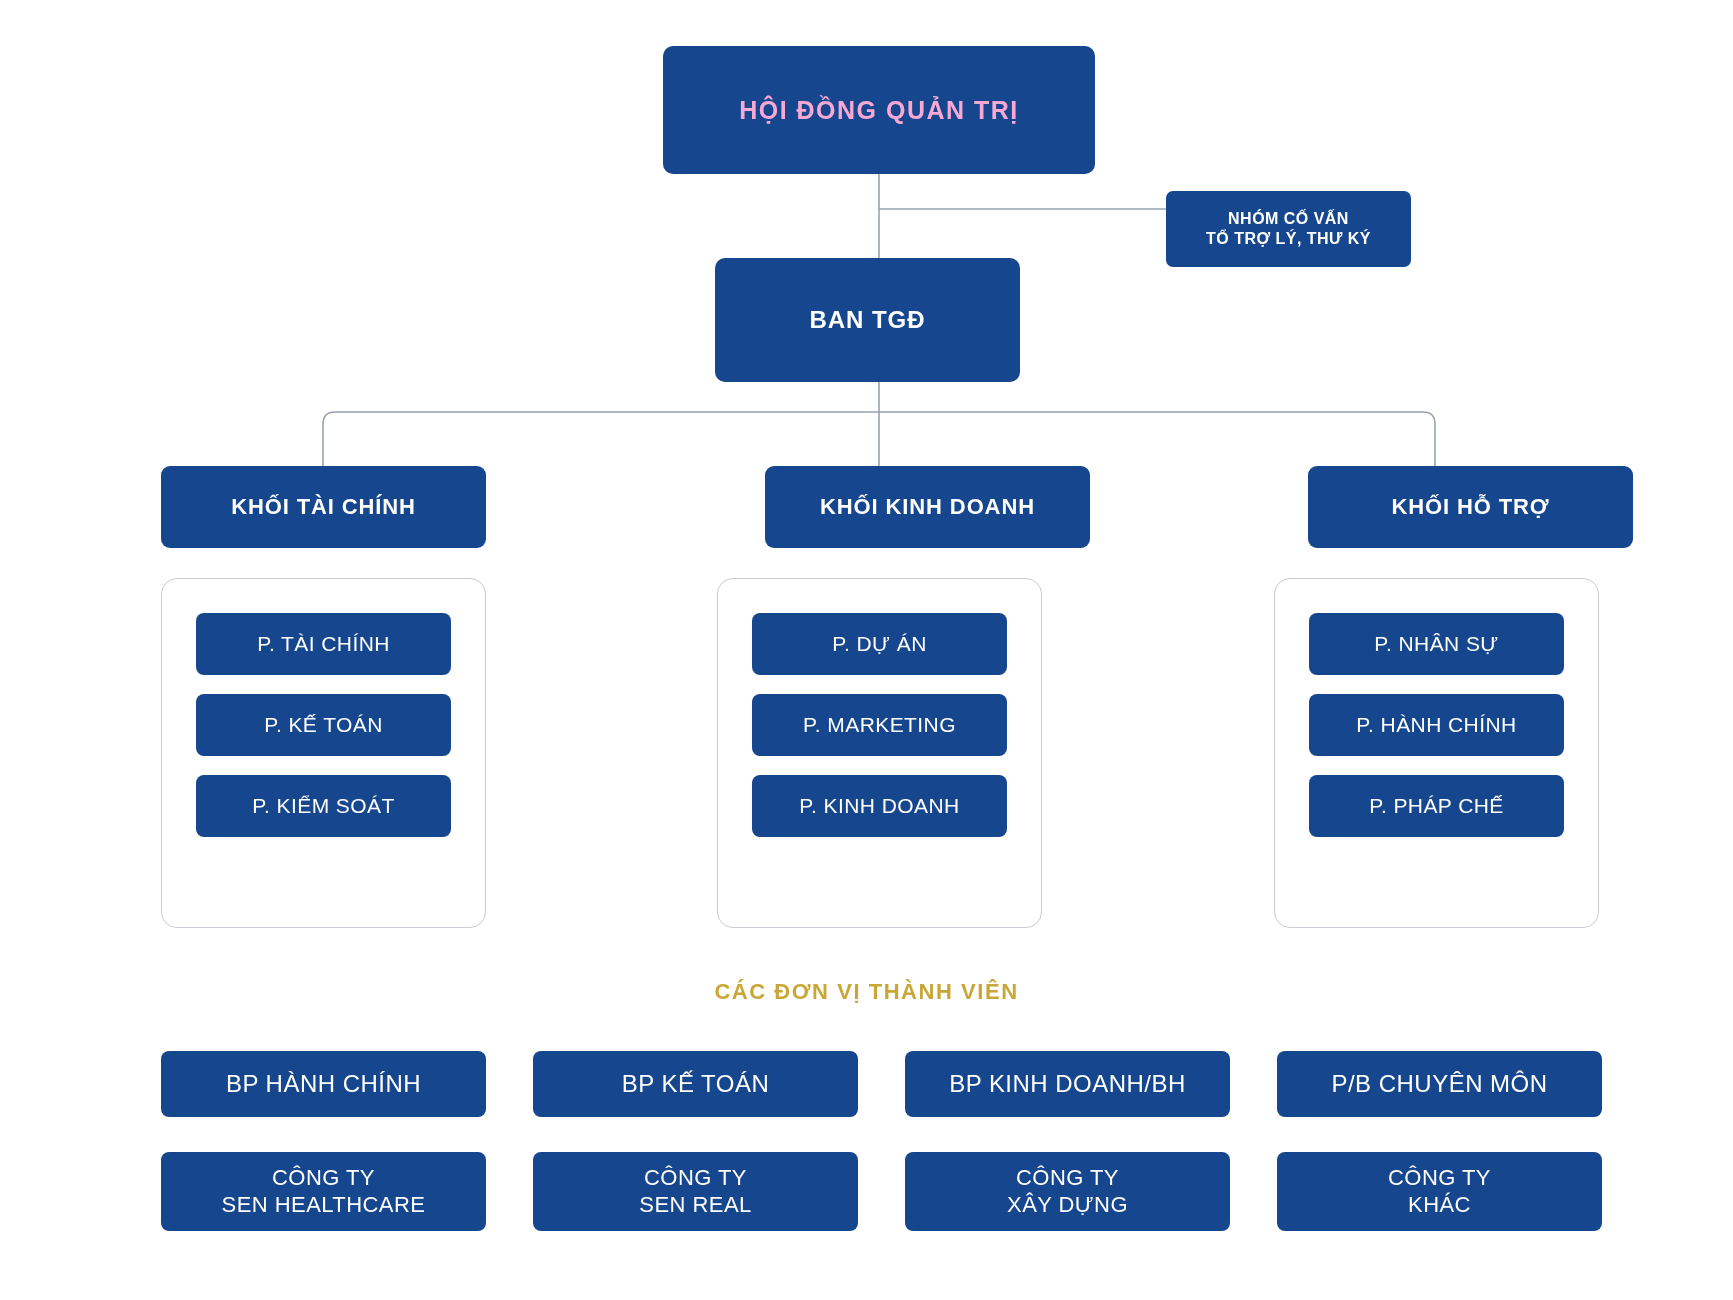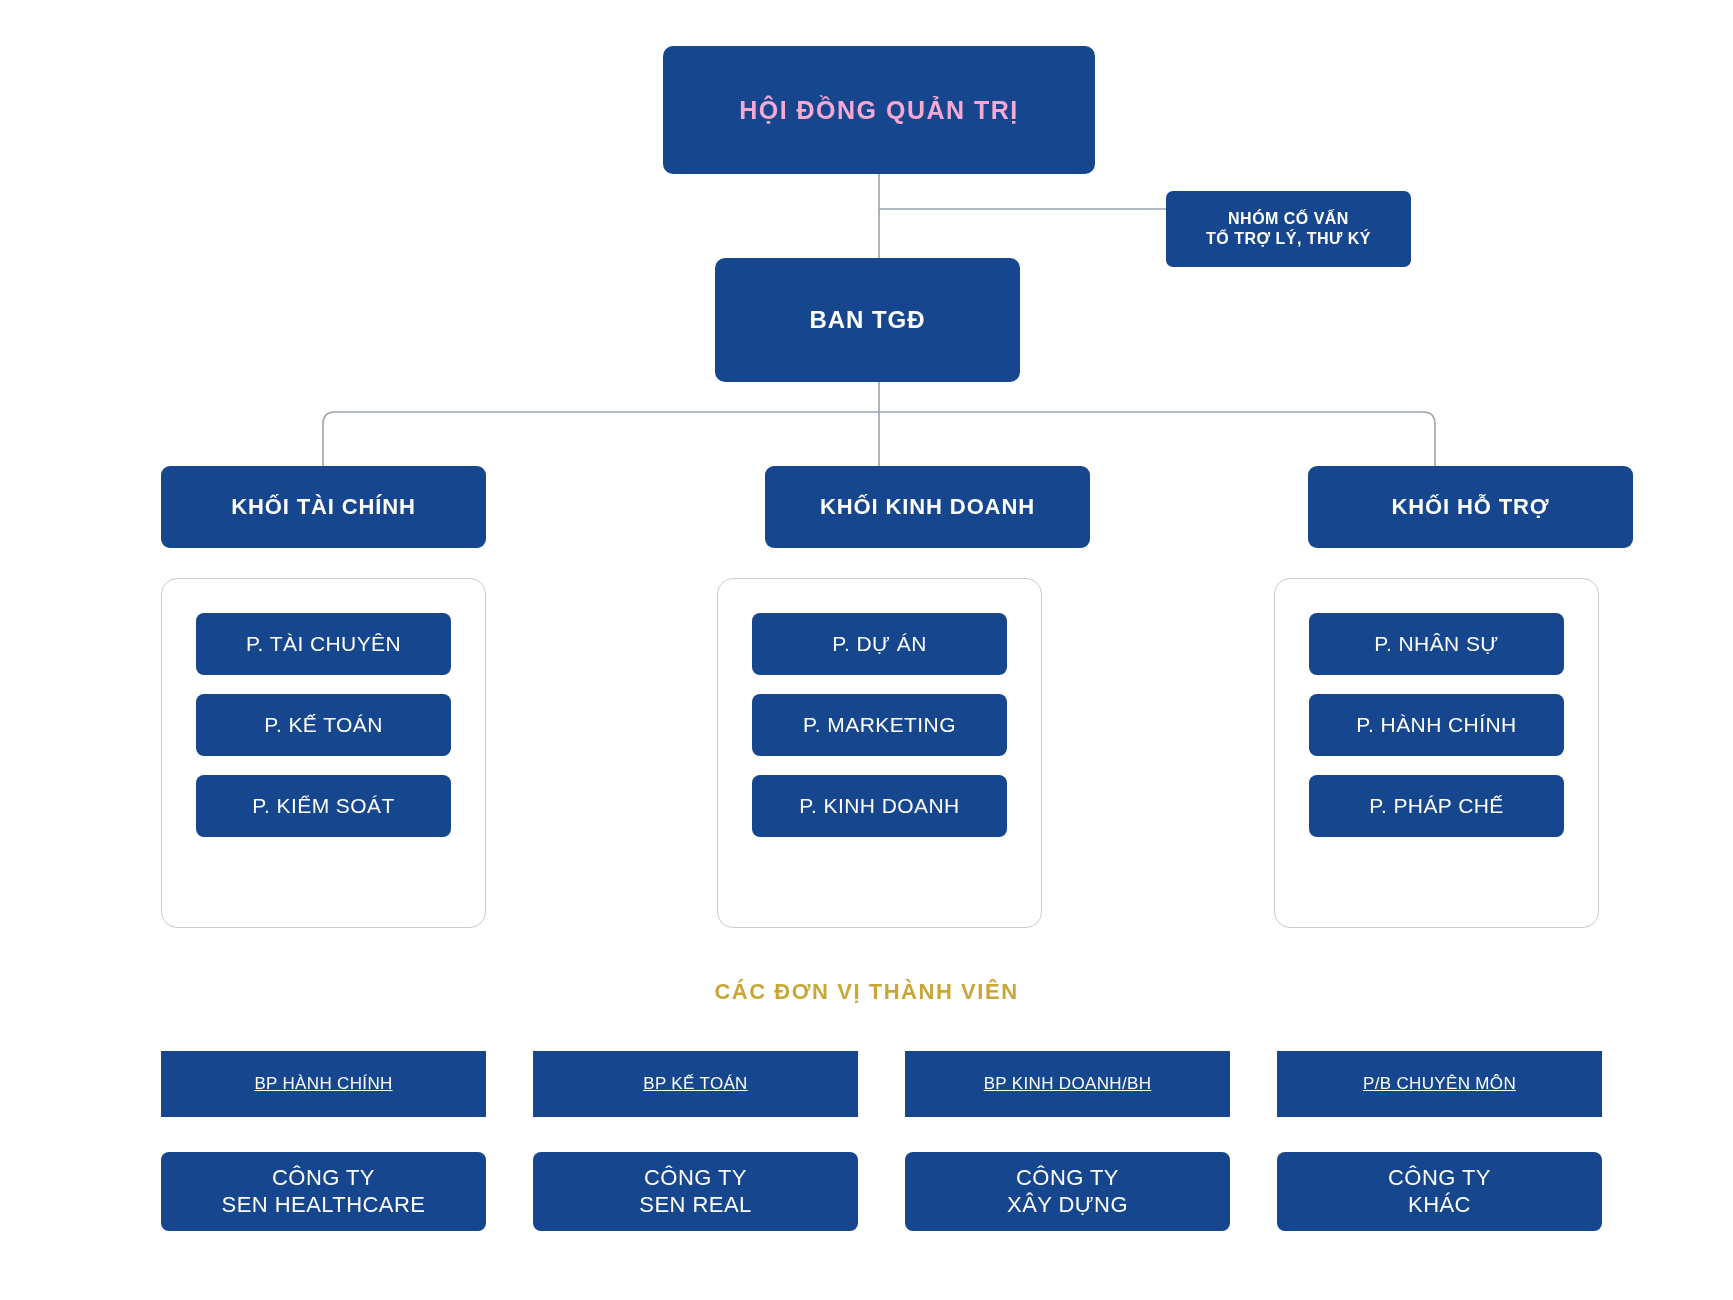--- a/index.html
+++ b/index.html
@@ -120,24 +120,23 @@
     color: #C9A635;
     font-size: 22px;
     font-weight: 700;
     letter-spacing: 0.07em;
   }
 
   
   .member-unit {
     top: 1051px;
     height: 66px;
-    font-size: 17px;
+    font-size: 24px;
     letter-spacing: 0.02em;
-    border-radius: 0;
-    text-decoration: underline;
+    border-radius: 8px;
   }
   .member-company {
     top: 1152px;
     height: 79px;
     font-size: 22px;
     letter-spacing: 0.02em;
     border-radius: 8px;
   }
   .col-0 { left: 161px; width: 325px; }
   .col-1 { left: 533px; width: 325px; }
@@ -176,21 +175,21 @@
   <div class="node" id="advisors">NHÓM CỐ VẤN
 TỔ TRỢ LÝ, THƯ KÝ</div>
 
   <div class="node" id="ceo">BAN TGĐ</div>
 
   <div class="node division" id="div-0">KHỐI TÀI CHÍNH</div>
   <div class="node division" id="div-1">KHỐI KINH DOANH</div>
   <div class="node division" id="div-2">KHỐI HỖ TRỢ</div>
 
   <div class="dept-group" id="grp-0">
-    <div class="dept">P. TÀI CHUYÊN</div>
+    <div class="dept">P. TÀI CHÍNH</div>
     <div class="dept">P. KẾ TOÁN</div>
     <div class="dept">P. KIỂM SOÁT</div>
   </div>
 
   <div class="dept-group" id="grp-1">
     <div class="dept">P. DỰ ÁN</div>
     <div class="dept">P. MARKETING</div>
     <div class="dept">P. KINH DOANH</div>
   </div>
 

